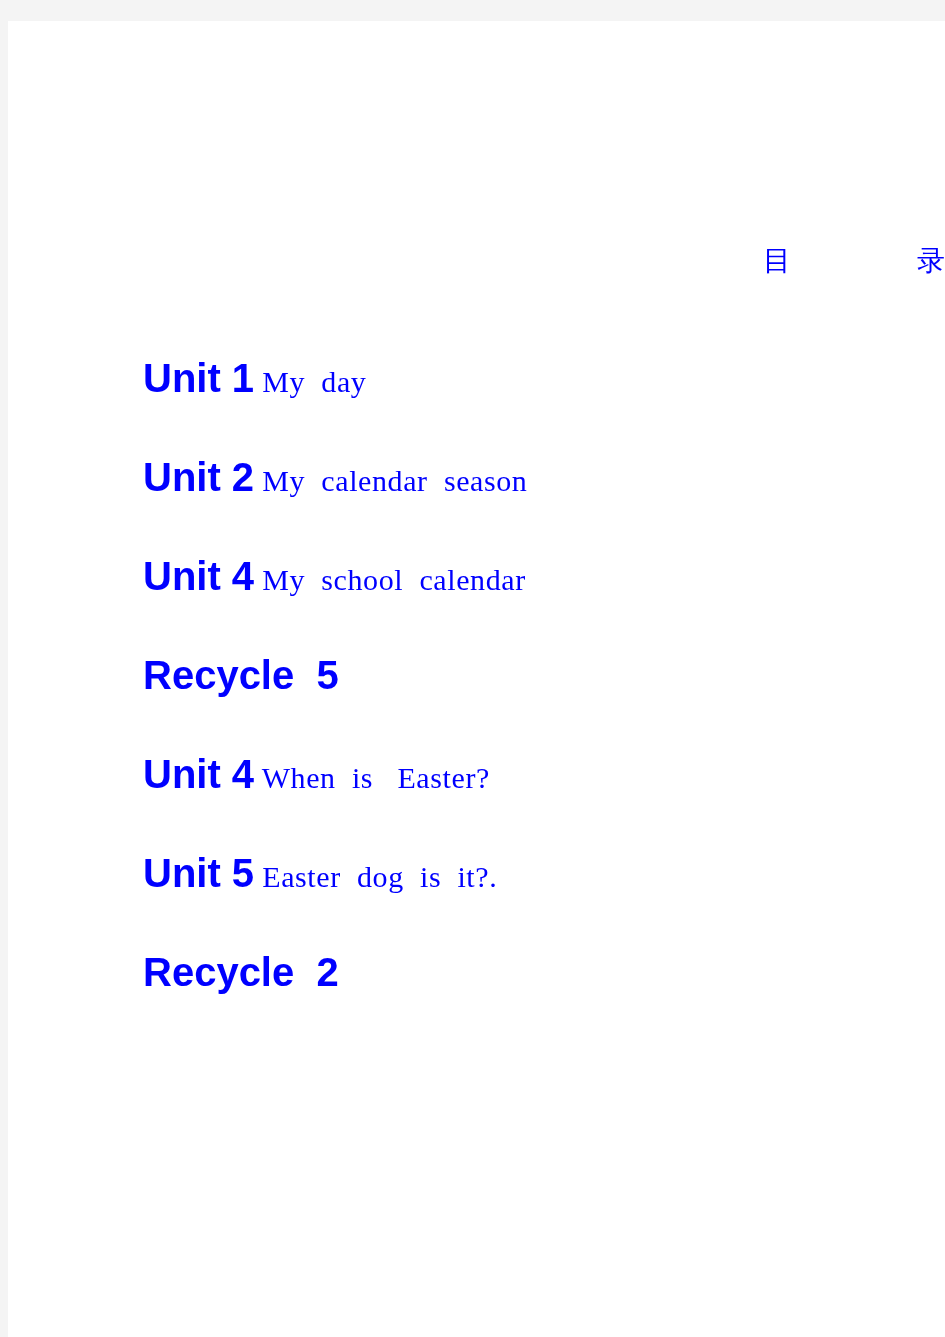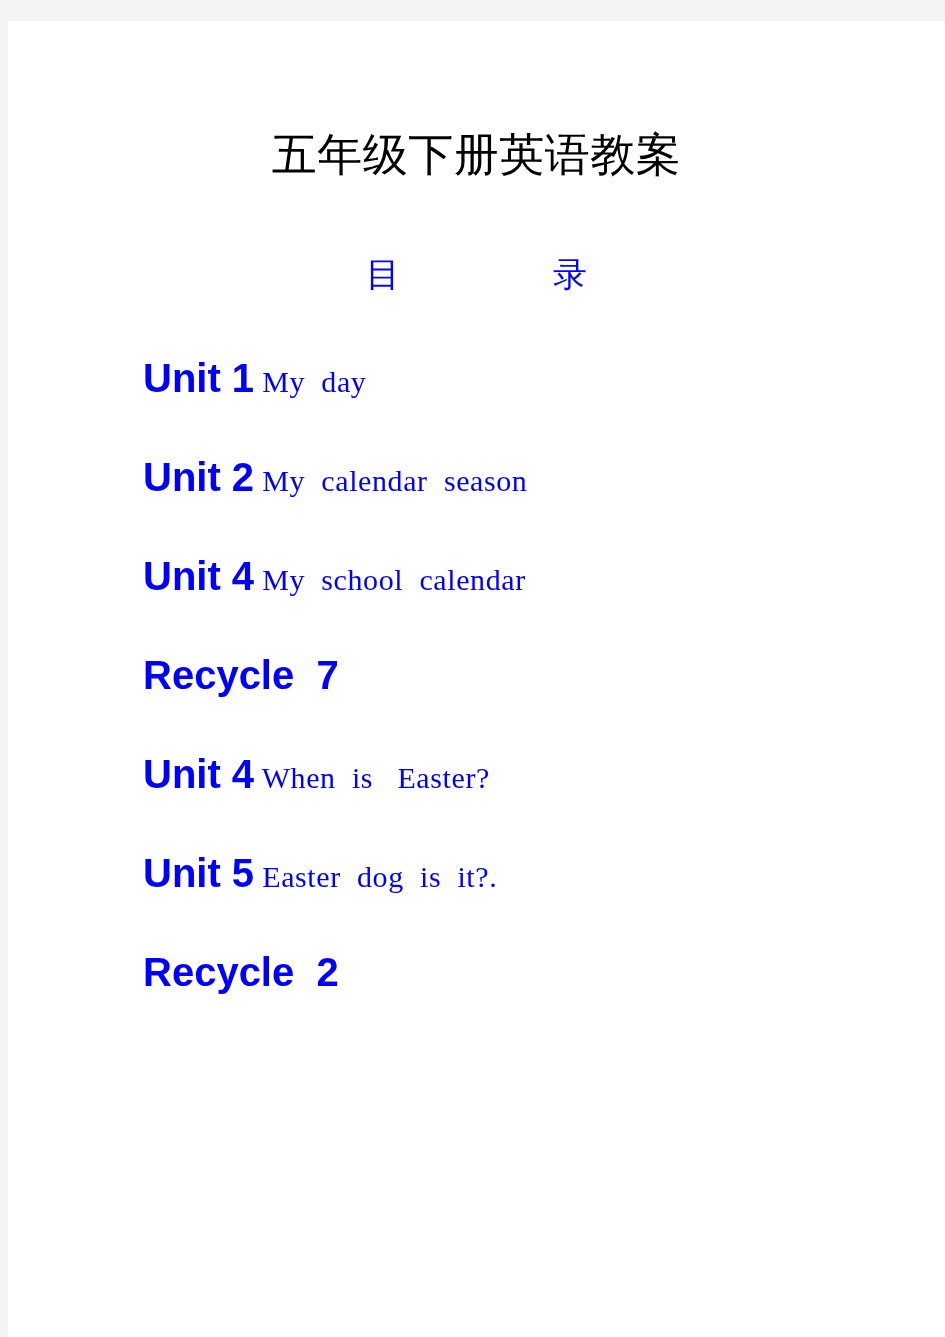--- a/index.html
+++ b/index.html
@@ -33,26 +33,26 @@
     font-family: "Liberation Serif", "DejaVu Serif", serif;
     font-size: 45px;
     line-height: 52px;
     letter-spacing: 0.5px;
     white-space: pre;
   }
   
   .toc-heading {
     position: absolute;
     left: 0;
-    top: 234px;
+    top: 220px;
     width: 937px;
-    text-align: center;
+    text-align: right;
     color: #0000ff;
     font-family: "Liberation Serif", "DejaVu Serif", serif;
-    font-size: 34px;
+    font-size: 28px;
     line-height: 40px;
     white-space: pre;
   }
   
   #toc-list {
     position: absolute;
     left: 135px;
     top: 337px;
     width: 790px;
   }
@@ -82,27 +82,26 @@
   }
   .entry-text:empty {
     display: none;
   }
 </style>
 </head>
 <body>
 
 <div id="page">
 
-  <div class="doc-title">五年级下册英语教案</div>
 
   <div class="toc-heading">目                  录</div>
 
   <div id="toc-list">
       <div class="toc-entry"><span class="entry-label">Unit 1</span><span class="entry-text"> My  day</span></div>
       <div class="toc-entry"><span class="entry-label">Unit 2</span><span class="entry-text"> My  calendar  season</span></div>
       <div class="toc-entry"><span class="entry-label">Unit 4</span><span class="entry-text"> My  school  calendar</span></div>
-      <div class="toc-entry"><span class="entry-label">Recycle  7</span></div>
+      <div class="toc-entry"><span class="entry-label">Recycle  5</span></div>
       <div class="toc-entry"><span class="entry-label">Unit 4</span><span class="entry-text"> When  is   Easter?</span></div>
       <div class="toc-entry"><span class="entry-label">Unit 5</span><span class="entry-text"> Easter  dog  is  it?.</span></div>
       <div class="toc-entry"><span class="entry-label">Recycle  2</span></div>
     </div>
 
 </div>
 
 </body></html>

